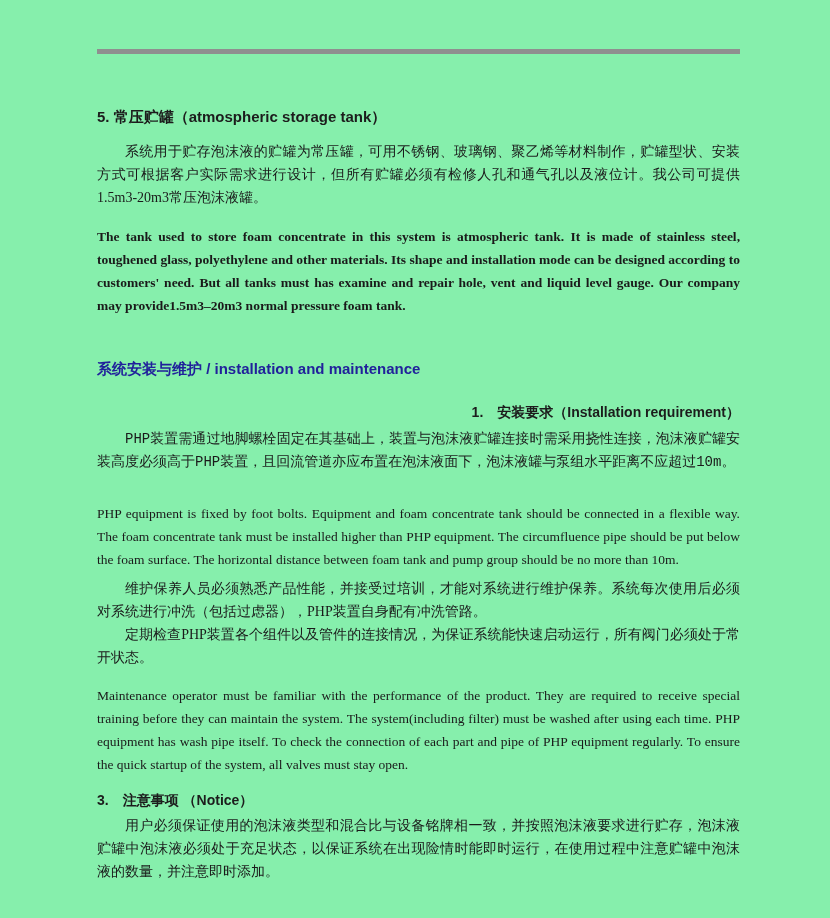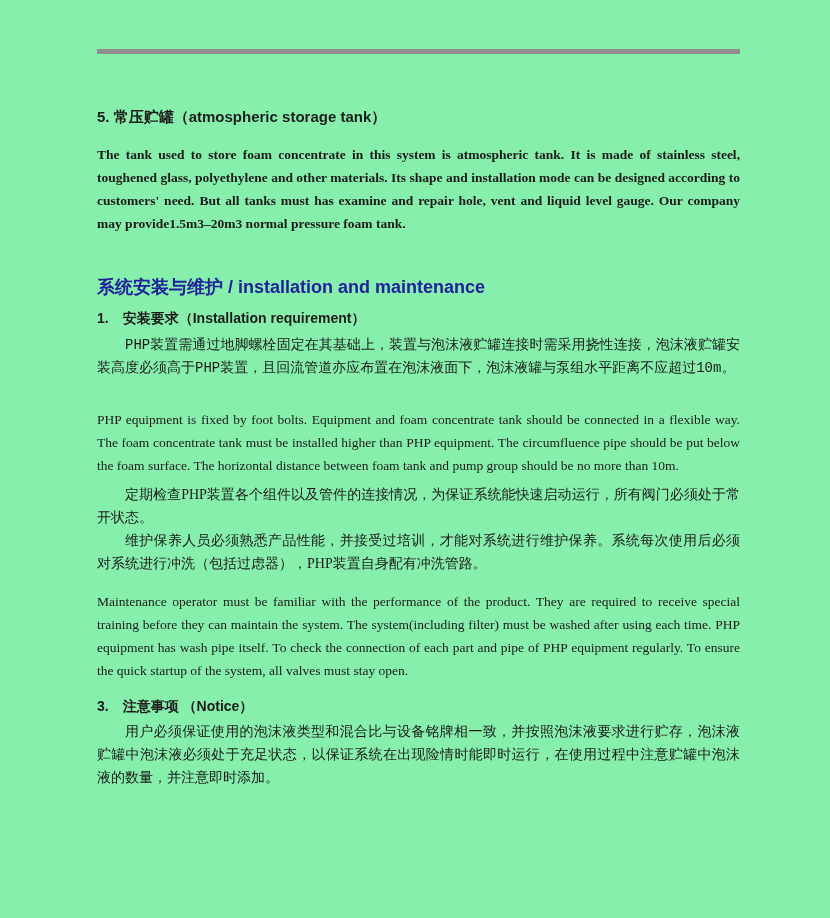--- a/index.html
+++ b/index.html
@@ -23,21 +23,21 @@
     margin: 53px 0 0 0;
     font-family: "Liberation Sans", "DejaVu Sans", sans-serif;
     font-size: 15px;
     font-weight: bold;
     color: #1c1c1c;
     line-height: 20px;
   }
   h2.blue {
     margin: 42px 0 0 0;
     font-family: "Liberation Sans", "DejaVu Sans", sans-serif;
-    font-size: 18px;
+    font-size: 15px;
     font-weight: bold;
     color: #21219b;
     line-height: 20px;
   }
   h3.sub {
     margin: 24px 0 0 0;
     font-family: "Liberation Sans", "DejaVu Sans", sans-serif;
     font-size: 14px;
     font-weight: bold;
     color: #1c1c1c;
@@ -54,52 +54,53 @@
   p.zh + p.zh { margin-top: 0; }
   p.en {
     margin: 16px 0 0 0;
     font-size: 13.5px;
     line-height: 23px;
     text-align: justify;
   }
   
   .tank-zh { margin-top: 13px; }
   .tank-en { margin-top: 8px; font-weight: bold; }
-  .sub1 h3 { margin-top: 12px; }
+  .sub1 h3 { margin-top: 24px; text-align: right; }
   .sub1 .zh { margin-top: 6px; font-family: Liberation Mono, monospace; }
   .sub1 .en { margin-top: 28px; }
   .sub2 h3 { margin-top: 30px; }
   .sub2 .zh { margin-top: 6px; }
   .sub2 .en { margin-top: 15px; }
   .sub3 h3 { margin-top: 15px; }
   .sub3 .zh { margin-top: 4px; }
 </style>
 </head>
 <body>
 
 <div class="doc">
   <div class="rule"></div>
   <div class="content">
 
     <h1 class="sec">5. 常压贮罐（atmospheric storage tank）</h1>
+    <p class="zh tank-zh">系统用于贮存泡沫液的贮罐为常压罐，可用不锈钢、玻璃钢、聚乙烯等材料制作，贮罐型状、安装方式可根据客户实际需求进行设计，但所有贮罐必须有检修人孔和通气孔以及液位计。我公司可提供1.5m3-20m3常压泡沫液罐。</p>
     <p class="en tank-en">The tank used to store foam concentrate in this system is atmospheric tank. It is made of stainless steel, toughened glass, polyethylene and other materials. Its shape and installation mode can be designed according to customers' need. But all tanks must has examine and repair hole, vent and liquid level gauge. Our company may provide1.5m3–20m3 normal pressure foam tank.</p>
 
     <h2 class="blue">系统安装与维护 / installation and maintenance</h2>
 
     <div class="sub1">
       <h3 class="sub">
         <span class="num">1.</span><span>安装要求（Installation requirement）</span>
       </h3>
       <p class="zh">PHP装置需通过地脚螺栓固定在其基础上，装置与泡沫液贮罐连接时需采用挠性连接，泡沫液贮罐安装高度必须高于PHP装置，且回流管道亦应布置在泡沫液面下，泡沫液罐与泵组水平距离不应超过10m。</p>
       <p class="en">PHP equipment is fixed by foot bolts. Equipment and foam concentrate tank should be connected in a flexible way. The foam concentrate tank must be installed higher than PHP equipment. The circumfluence pipe should be put below the foam surface. The horizontal distance between foam tank and pump group should be no more than 10m.</p>
     </div>
 
     <div class="sub2">
+      <p class="zh">维护保养人员必须熟悉产品性能，并接受过培训，才能对系统进行维护保养。系统每次使用后必须对系统进行冲洗（包括过虑器），PHP装置自身配有冲洗管路。</p>
       <p class="zh">定期检查PHP装置各个组件以及管件的连接情况，为保证系统能快速启动运行，所有阀门必须处于常开状态。</p>
-      <p class="zh">维护保养人员必须熟悉产品性能，并接受过培训，才能对系统进行维护保养。系统每次使用后必须对系统进行冲洗（包括过虑器），PHP装置自身配有冲洗管路。</p>
       <p class="en">Maintenance operator must be familiar with the performance of the product. They are required to receive special training before they can maintain the system. The system(including filter) must be washed after using each time. PHP equipment has wash pipe itself. To check the connection of each part and pipe of PHP equipment regularly. To ensure the quick startup of the system, all valves must stay open.</p>
     </div>
 
     <div class="sub3">
       <h3 class="sub">
         <span class="num">3.</span><span>注意事项 （Notice）</span>
       </h3>
       <p class="zh">用户必须保证使用的泡沫液类型和混合比与设备铭牌相一致，并按照泡沫液要求进行贮存，泡沫液贮罐中泡沫液必须处于充足状态，以保证系统在出现险情时能即时运行，在使用过程中注意贮罐中泡沫液的数量，并注意即时添加。</p>
 
     </div>

